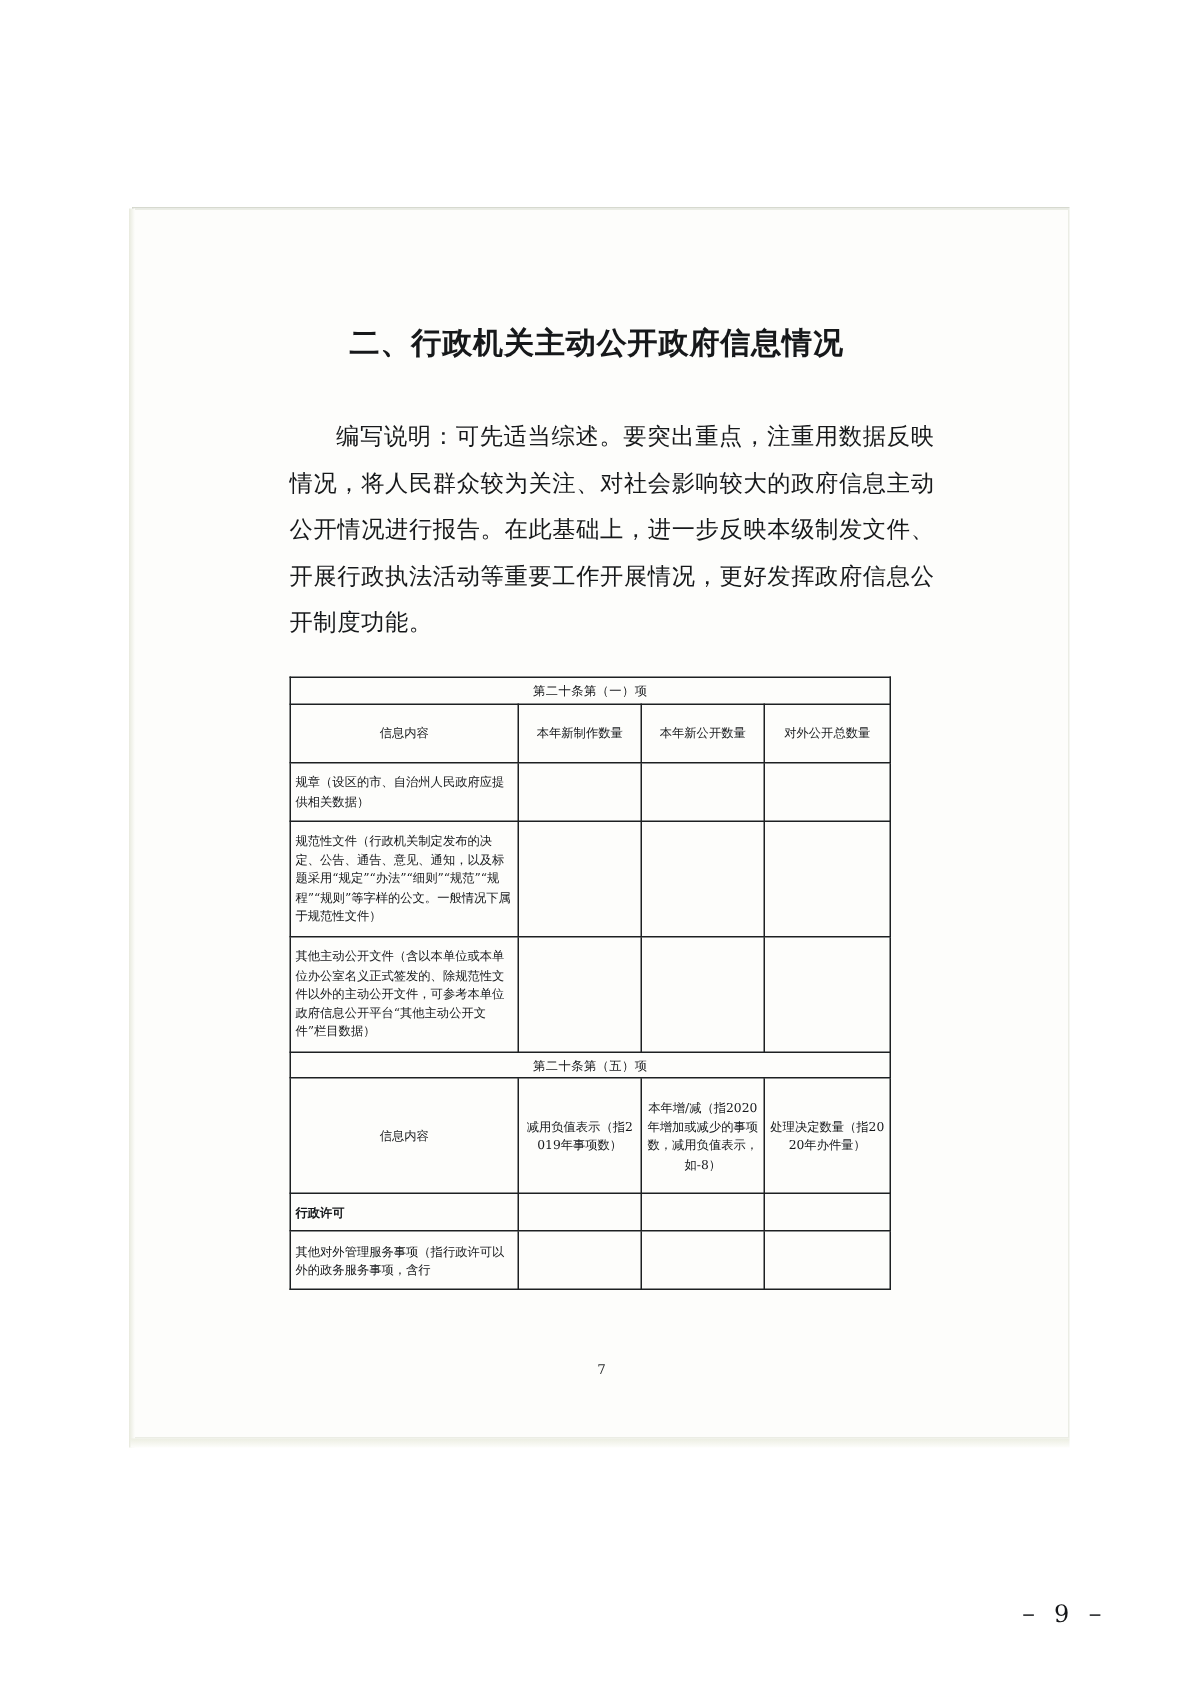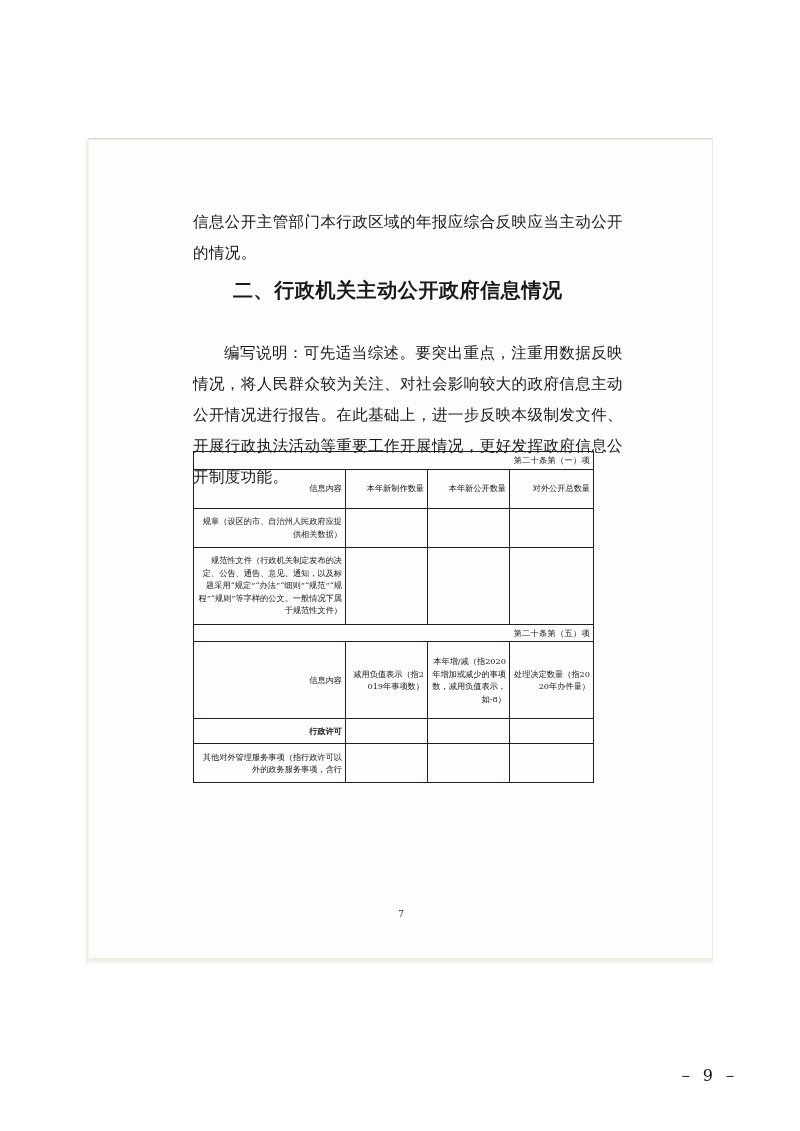--- a/index.html
+++ b/index.html
@@ -81,21 +81,20 @@
     font-family: "DejaVu Serif", "Liberation Serif", serif;
     color: #15171a;
   }
   table.doc-table td {
     border: 1px solid #1d2022;
     padding: 2px 3px;
     font-size: 8.2px;
     line-height: 12.5px;
     vertical-align: middle;
     word-break: break-all;
-    text-align: right;
   }
   td.section-title {
     text-align: center;
     font-size: 9px;
     padding: 4px 2px;
     letter-spacing: 0.3px;
   }
   td.hdr {
     text-align: center;
     font-size: 8.6px;
@@ -137,21 +136,20 @@
     color: #141618;
     font-family: "DejaVu Serif", "Liberation Serif", serif;
   }
 </style>
 </head>
 <body>
 
 <div class="page-scan">
 
   <div class="body-text">
-    <p class="para">信息公开主管部门本行政区域的年报应综合反映应当主动公开的情况。</p>
     <p class="heading">二、行政机关主动公开政府信息情况</p>
     <p class="para indent2">编写说明：可先适当综述。要突出重点，注重用数据反映情况，将人民群众较为关注、对社会影响较大的政府信息主动公开情况进行报告。在此基础上，进一步反映本级制发文件、开展行政执法活动等重要工作开展情况，更好发挥政府信息公开制度功能。</p>
   </div>
 
   <div class="tbl-wrap">
     <table class="doc-table">
       <colgroup>
         <col style="width:152px">
         <col style="width:82px">
         <col style="width:82px">
@@ -173,20 +171,26 @@
           <td class="cell-empty"></td>
           <td class="cell-empty"></td>
         </tr>
         <tr>
           <td class="rowlabel h-xtall">规范性文件（行政机关制定发布的决定、公告、通告、意见、通知，以及标题采用“规定”“办法”“细则”“规范”“规程”“规则”等字样的公文。一般情况下属于规范性文件）</td>
           <td class="cell-empty"></td>
           <td class="cell-empty"></td>
           <td class="cell-empty"></td>
         </tr>
         <tr>
+          <td class="rowlabel h-xtall">其他主动公开文件（含以本单位或本单位办公室名义正式签发的、除规范性文件以外的主动公开文件，可参考本单位政府信息公开平台“其他主动公开文件”栏目数据）</td>
+          <td class="cell-empty"></td>
+          <td class="cell-empty"></td>
+          <td class="cell-empty"></td>
+        </tr>
+        <tr>
           <td class="section-title" colspan="4">第二十条第（五）项</td>
         </tr>
         <tr>
           <td class="rowlabel-c h-xtall">信息内容</td>
           <td class="hdr">减用负值表示（指2019年事项数）</td>
           <td class="hdr">本年增/减（指2020年增加或减少的事项数，减用负值表示，如-8）</td>
           <td class="hdr">处理决定数量（指2020年办件量）</td>
         </tr>
         <tr>
           <td class="rowlabel h-small">行政许可</td>

